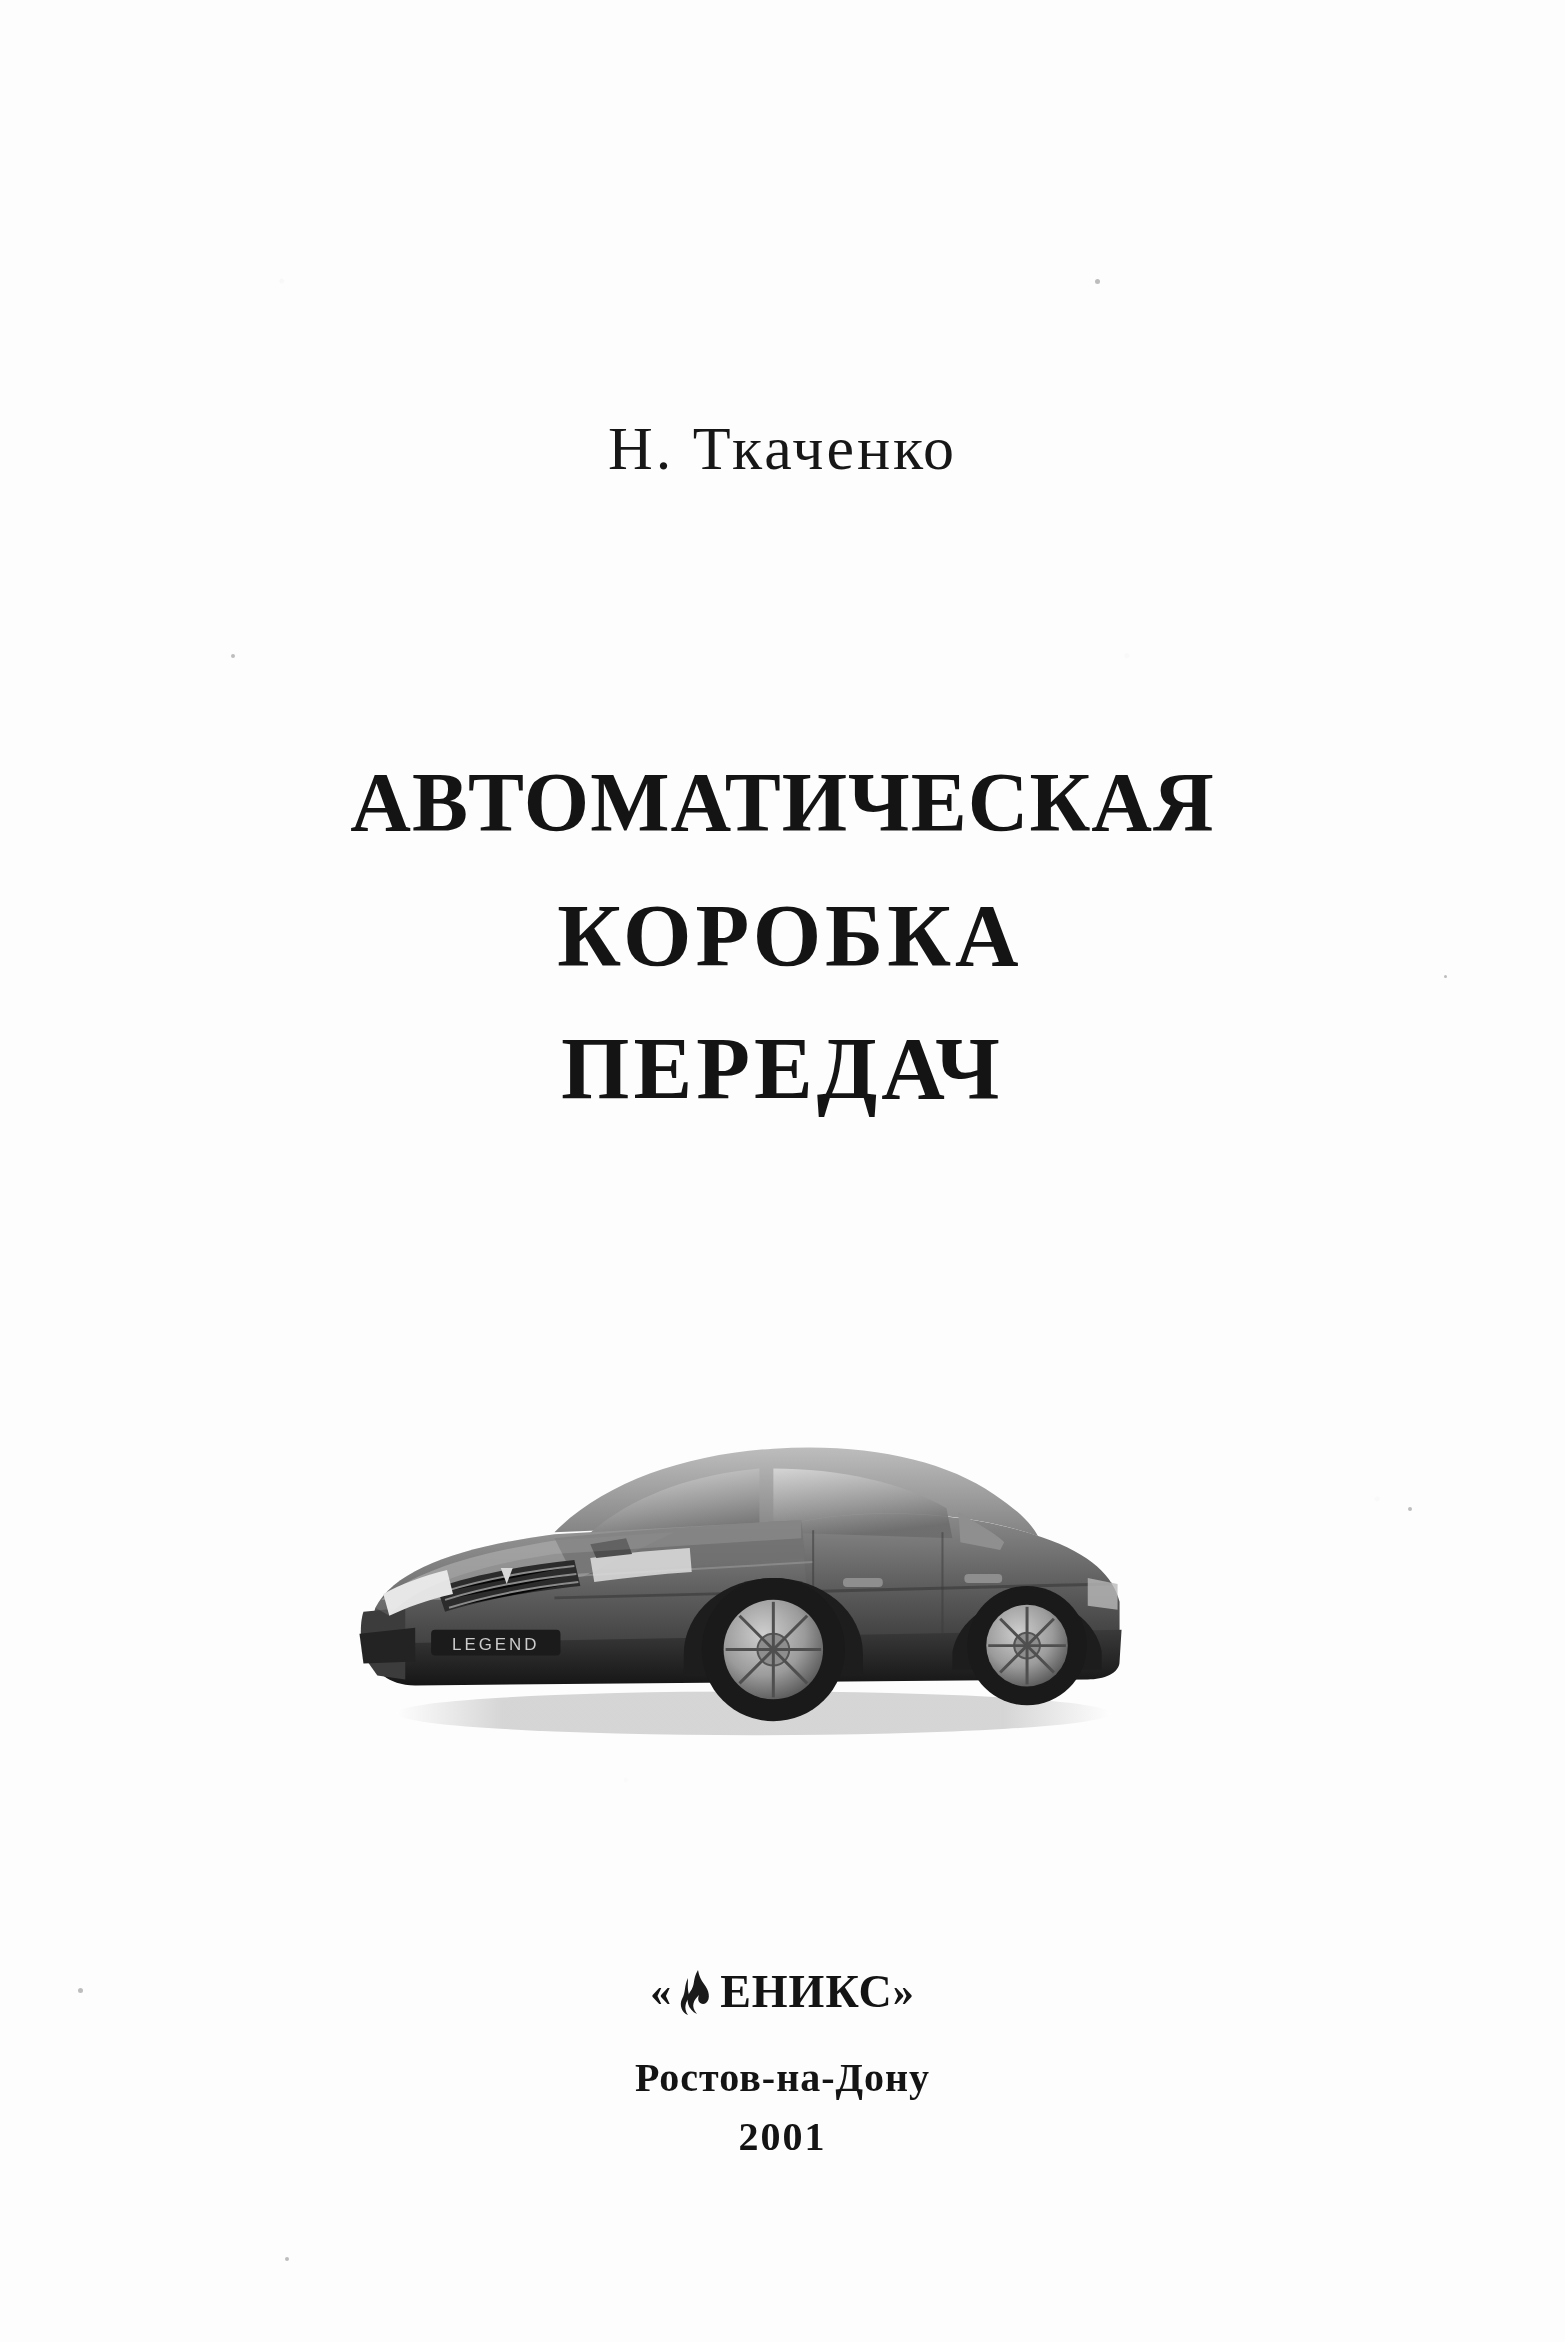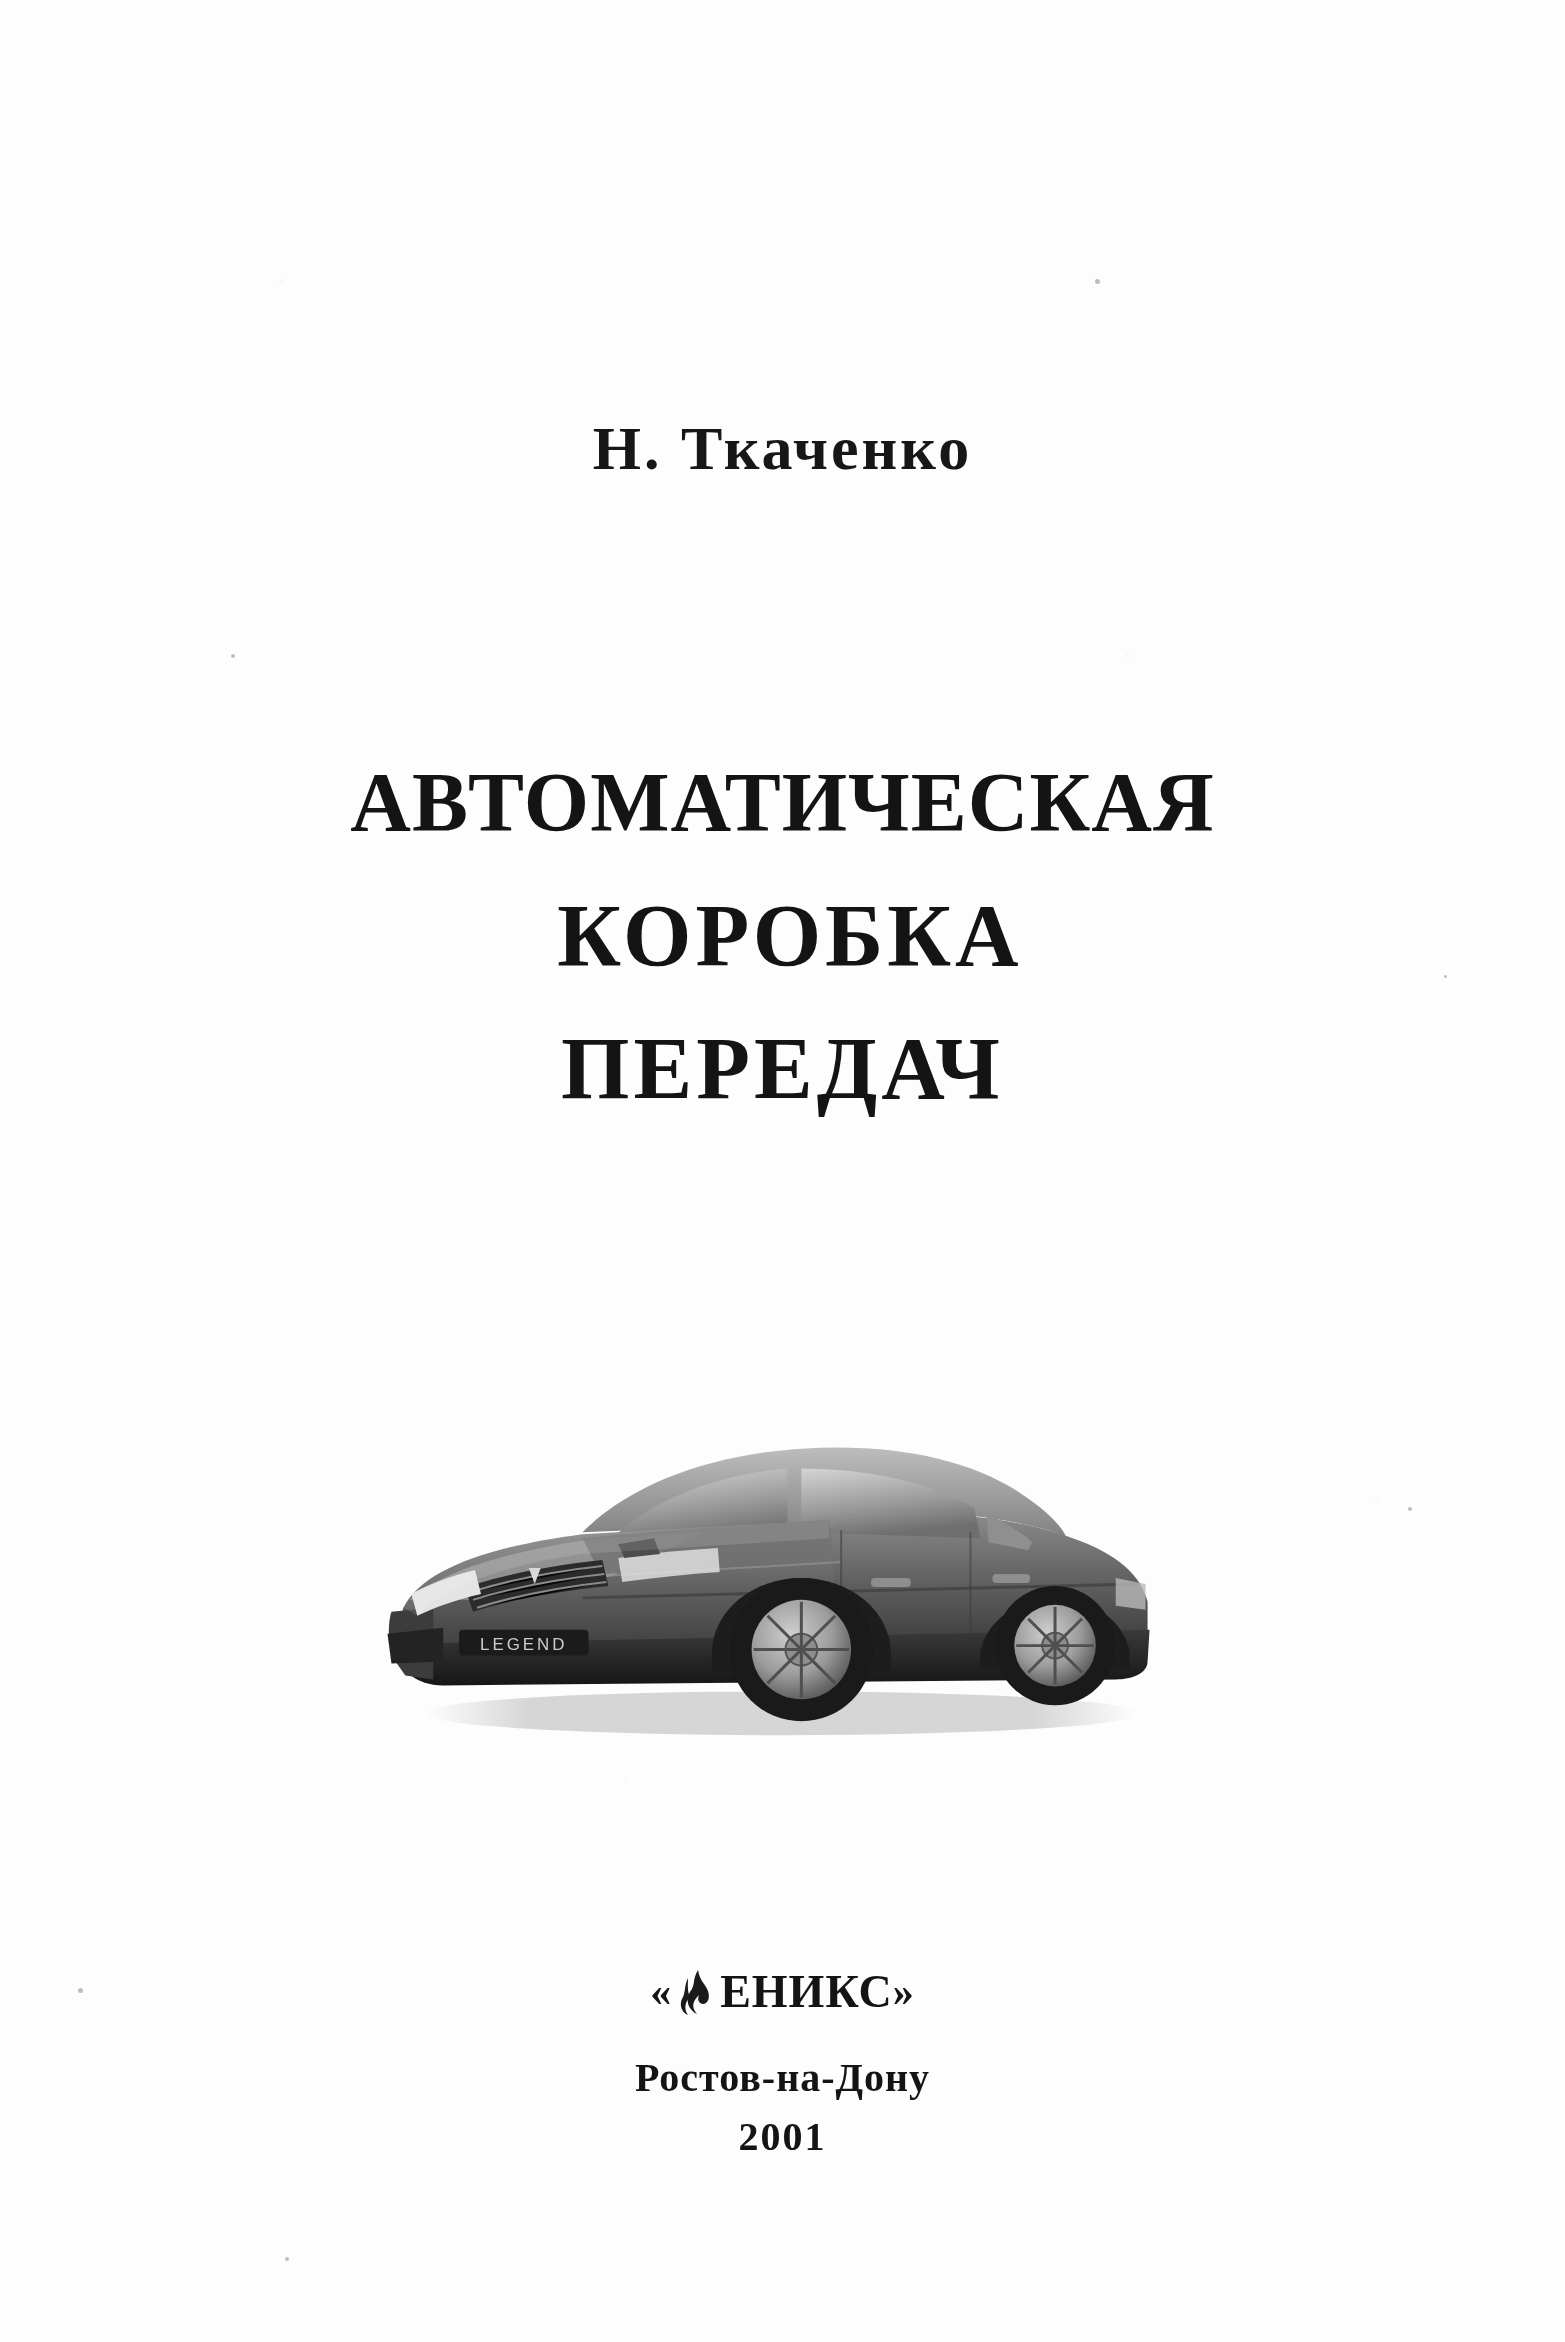--- a/index.html
+++ b/index.html
@@ -28,21 +28,21 @@
       radial-gradient(circle at 88% 64%, rgba(0,0,0,0.014) 0 2px, transparent 3px);
   }
 
   .author {
     position: absolute;
     top: 413px;
     left: 0;
     width: 100%;
     text-align: center;
     font-family: "Liberation Serif", serif;
-    font-weight: bold;
+    font-weight: normal;
     font-size: 62px;
     letter-spacing: 3px;
     color: #171717;
   }
 
   .title {
     position: absolute;
     top: 736px;
     left: 0;
     width: 100%;
@@ -57,21 +57,21 @@
     letter-spacing: 2px;
     white-space: nowrap;
   }
   .title-line.l1 { font-size: 84px; letter-spacing: 1px; }
   .title-line.l2 { font-size: 88px; letter-spacing: 4px; padding-left: 15px; }
   .title-line.l3 { font-size: 88px; letter-spacing: 4px; }
 
   
   .car-wrap {
     position: absolute;
-    left: 284px;
+    left: 256px;
     top: 1363px;
     width: 975px;
     height: 418px;
   }
   .car-svg { display:block; width: 100%; height: 100%; }
 
   
   .imprint {
     position: absolute;
     top: 1965px;

